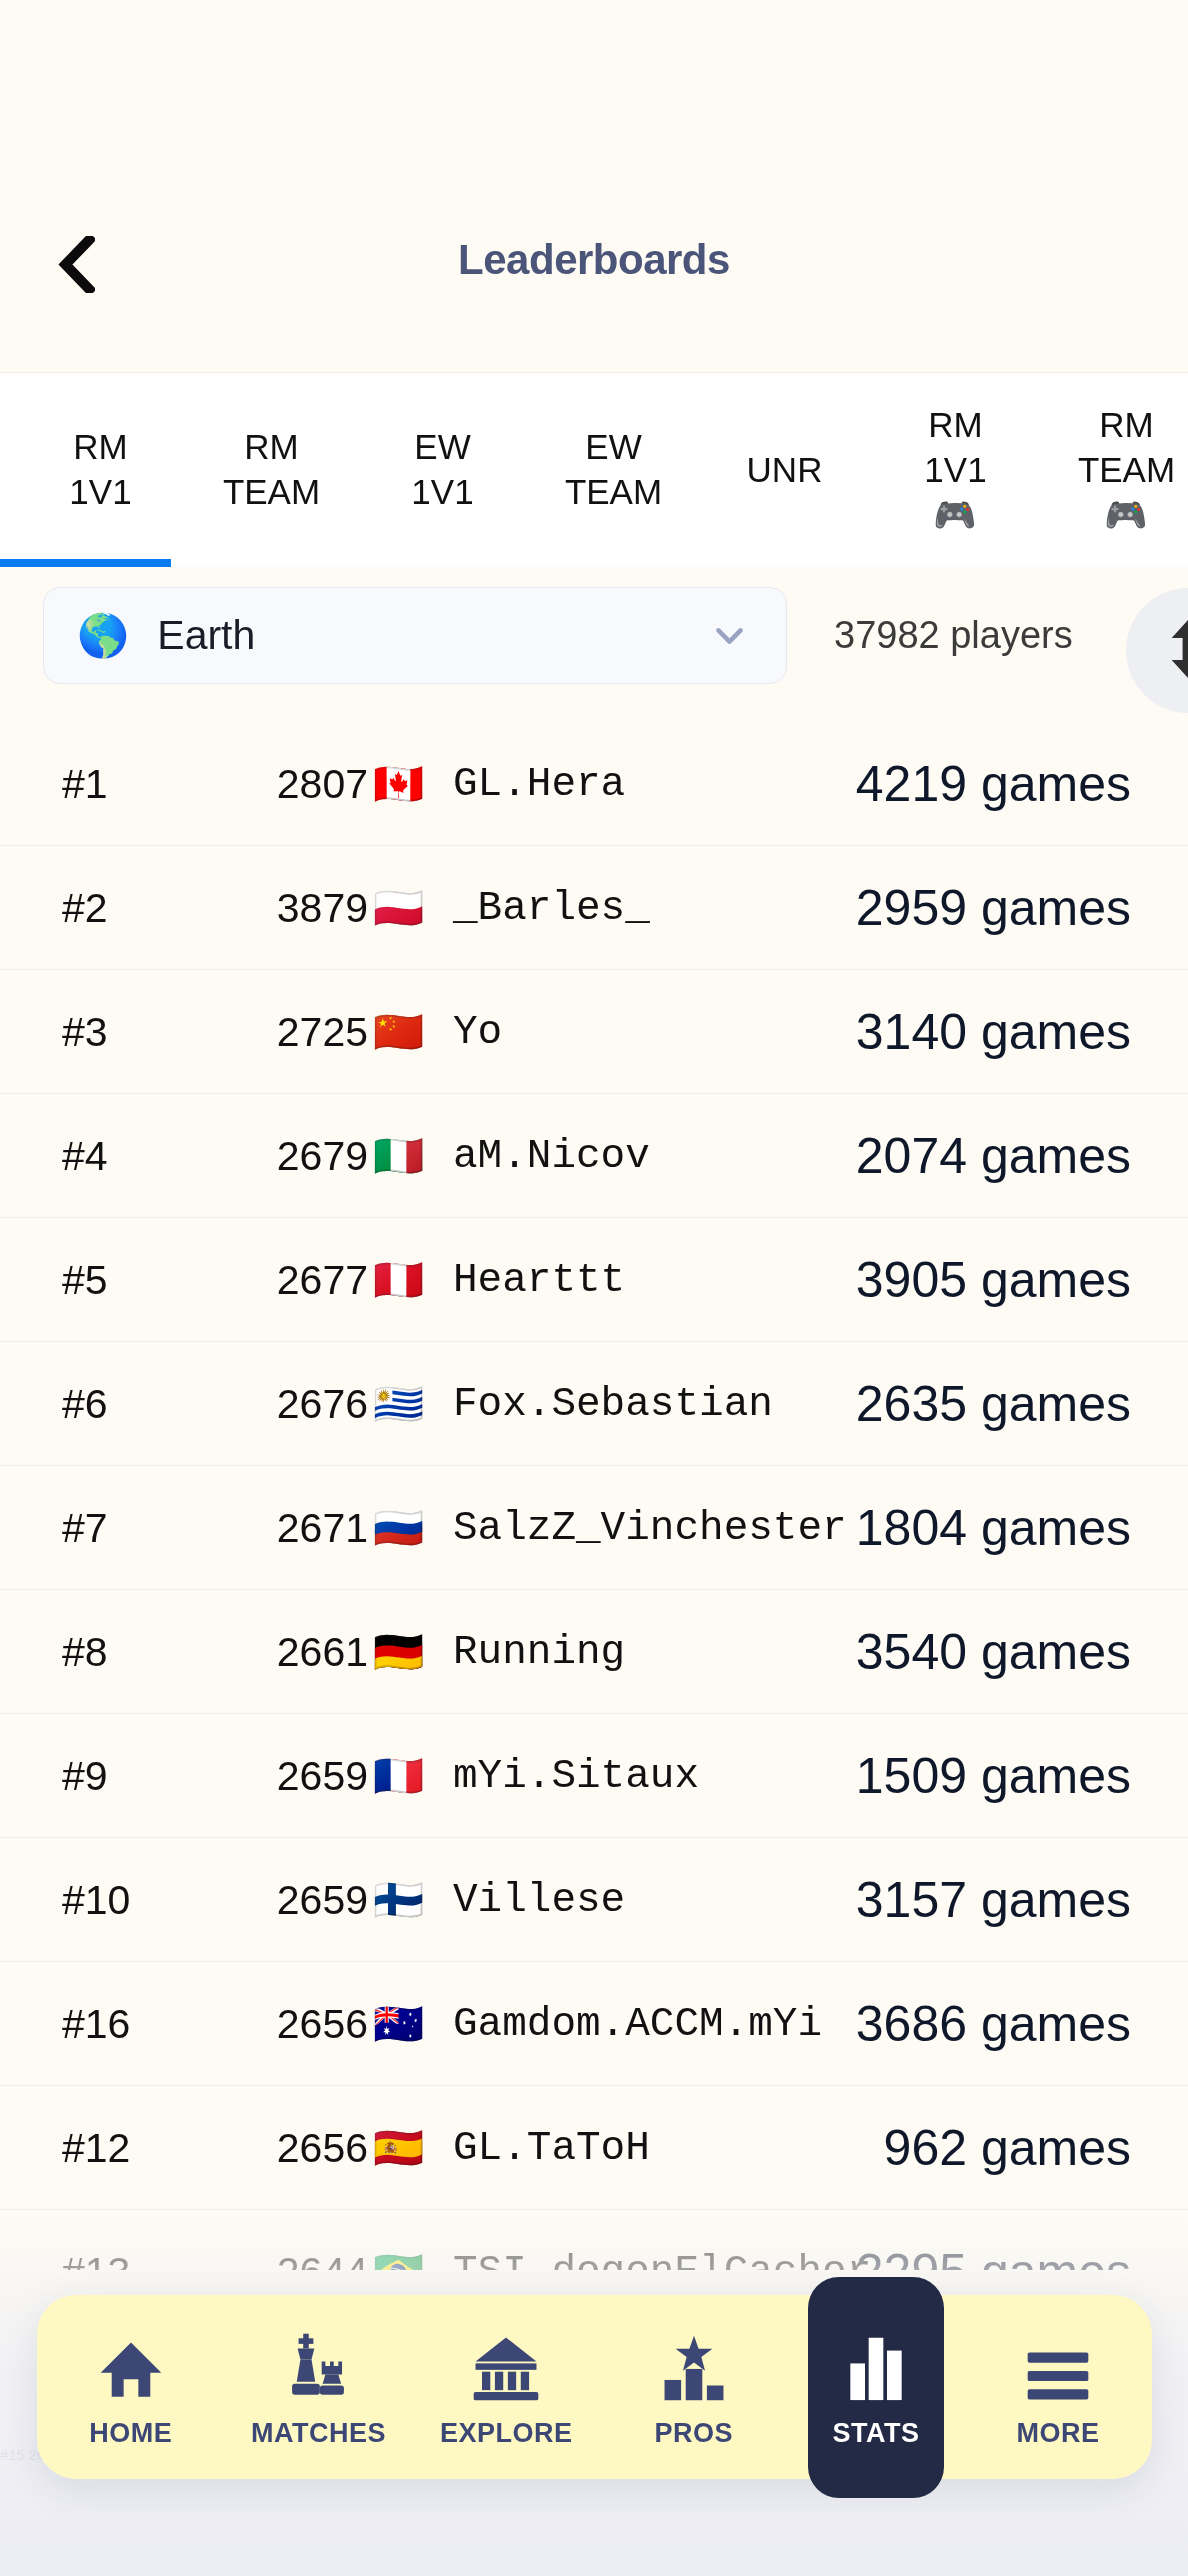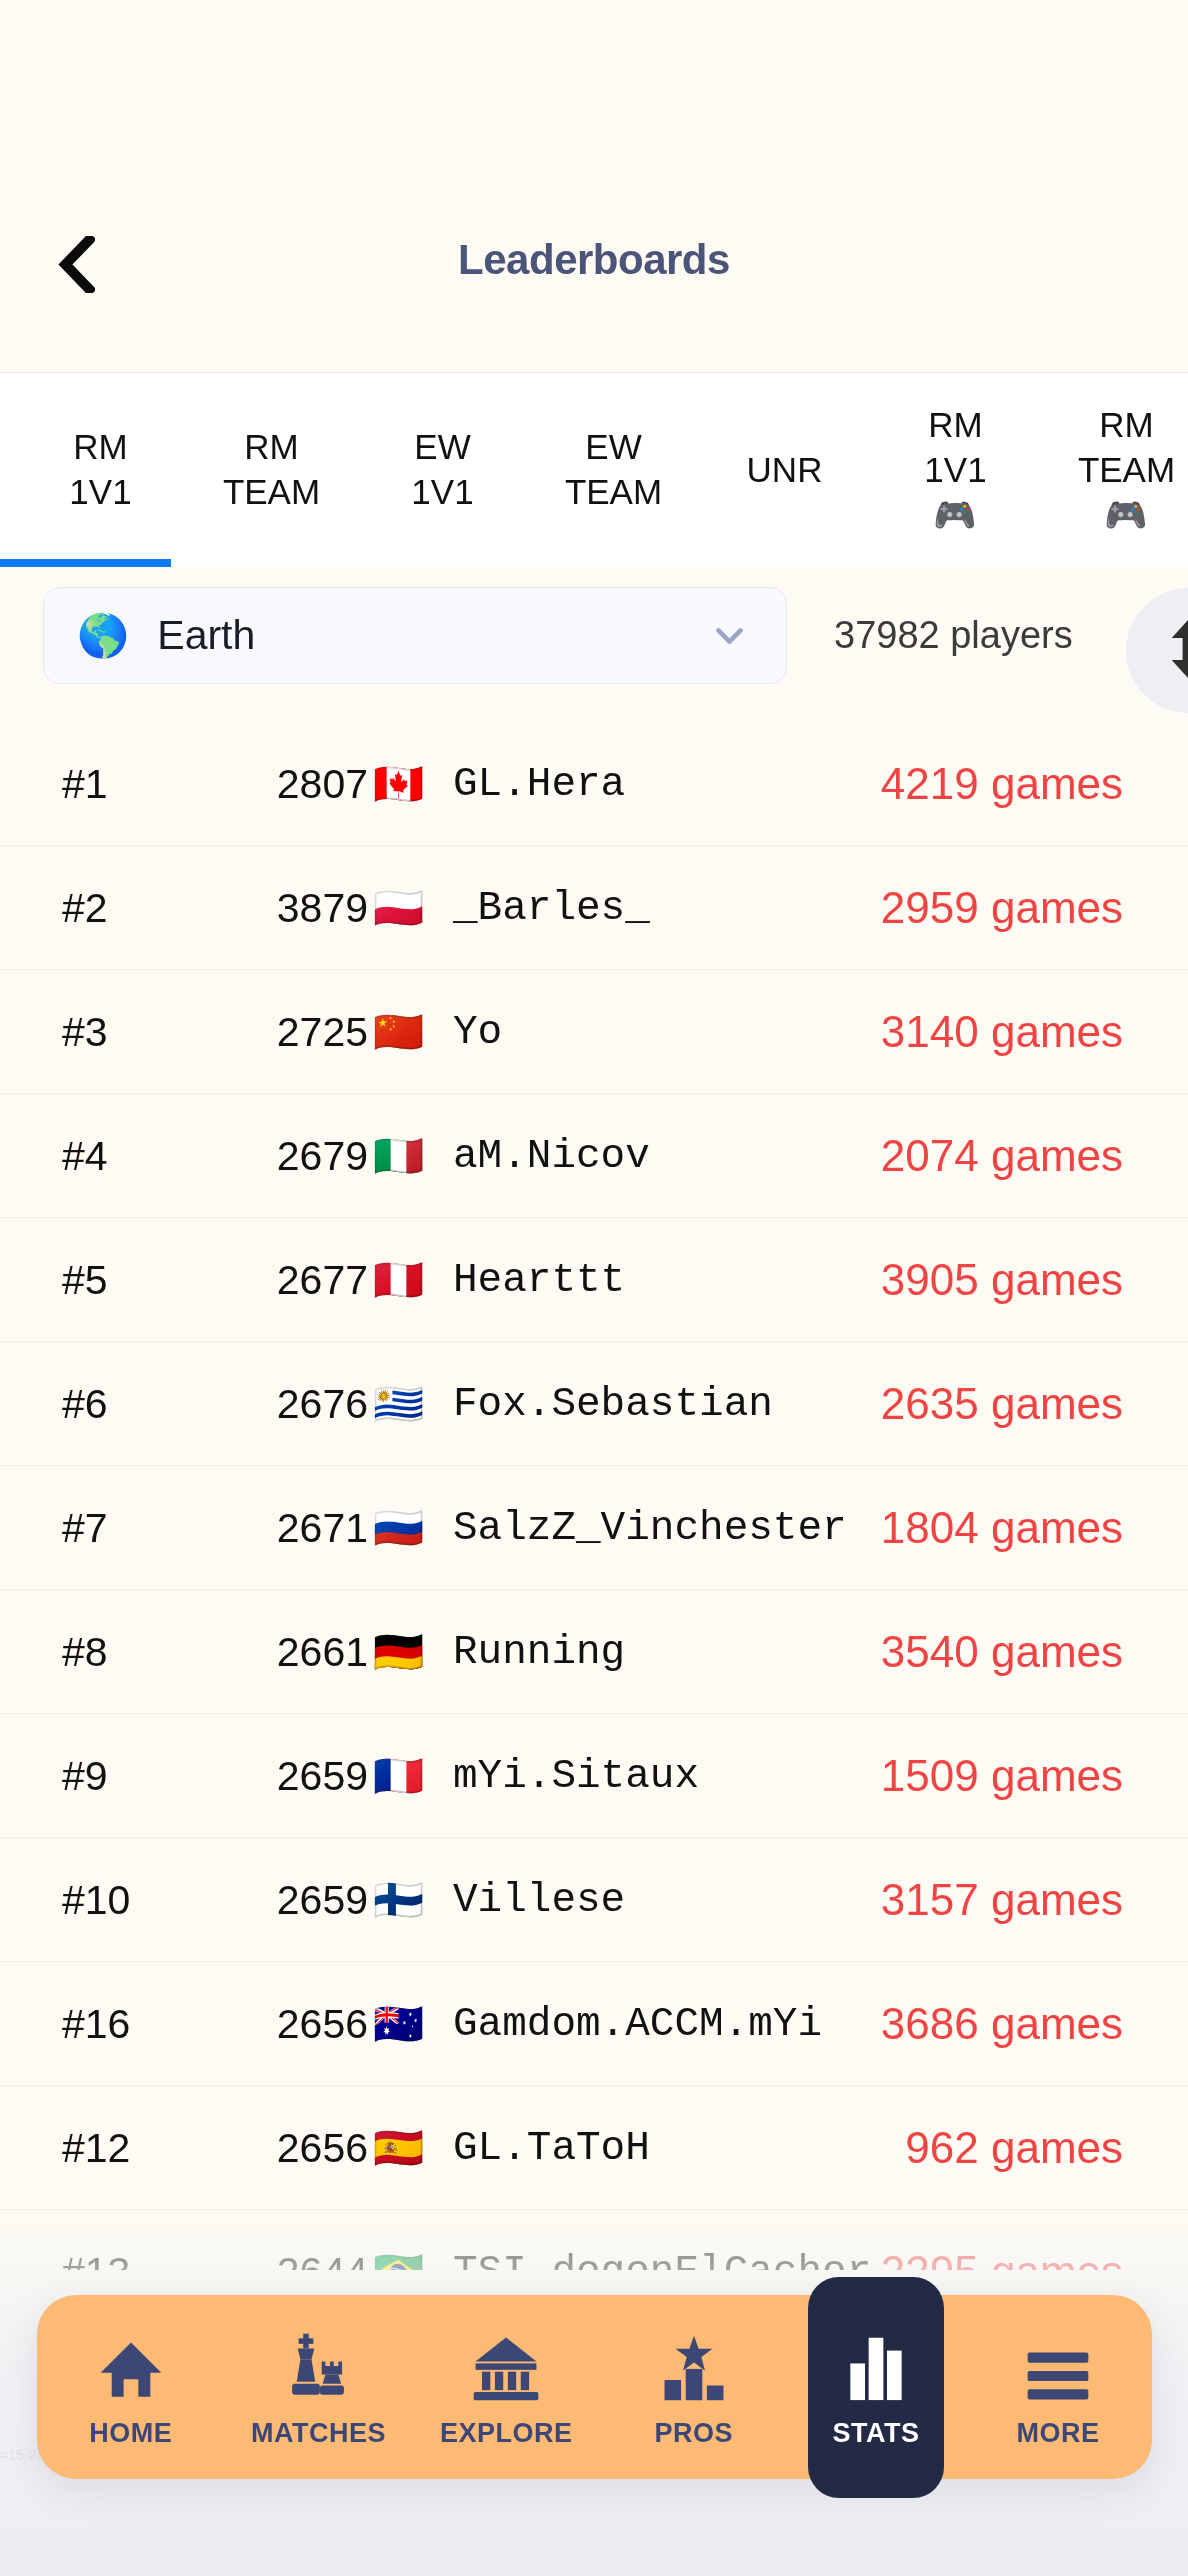--- a/index.html
+++ b/index.html
@@ -117,22 +117,22 @@
   }
   .row .flag {
     position:absolute; left:373px; top:50%; transform:translateY(-50%);
     font-size:41px; line-height:1;
   }
   .row .pname {
     position:absolute; left:453px; top:50%; transform:translateY(-50%);
     font-size:41px; color:#111111; white-space:nowrap;font-family:Liberation Mono, monospace;
   }
   .row .games {
-    position:absolute; right:65px; top:50%; transform:translateY(-50%);
-    font-size:44px; color:#ef4444; white-space:nowrap;
+    position:absolute; right:57px; top:50%; transform:translateY(-50%);
+    font-size:50px; color:#0f172a; white-space:nowrap;
   }
   .row.faded13 { opacity:0.55; }
 
   .row-ghost {
     position:absolute; left:0; width:1188px; height:124px;
     border-bottom:1.8px solid #F0EEE6;
   }
   .row-ghost .rank, .row-ghost .rating,
   .row-ghost .pname, .row-ghost .games, .row-ghost .flag {
     color:#BFC3D0;
@@ -147,21 +147,21 @@
   .ghost-layer {
     position:absolute; left:0; top:2446px; width:1188px; height:130px;
     overflow:hidden;
   }
   .ghost-layer .row-ghost { position:relative; background:transparent; border-bottom:none; opacity:0.30; }
 
   
   .bottomnav {
     position:absolute; left:37px; bottom:97px;
     width:1115px; height:184px;
-    background:#fdba74;
+    background:#fef9c3;
     border-radius:39px;
     box-shadow:0 9.2px 37px rgba(40,45,80,0.10);
     display:flex; align-items:center; justify-content:space-around;
     z-index:10;
   }
   .navitem {
     position:relative;
     width:147px; height:184px;
     display:flex; flex-direction:column; align-items:center; justify-content:center;
     cursor:pointer;

